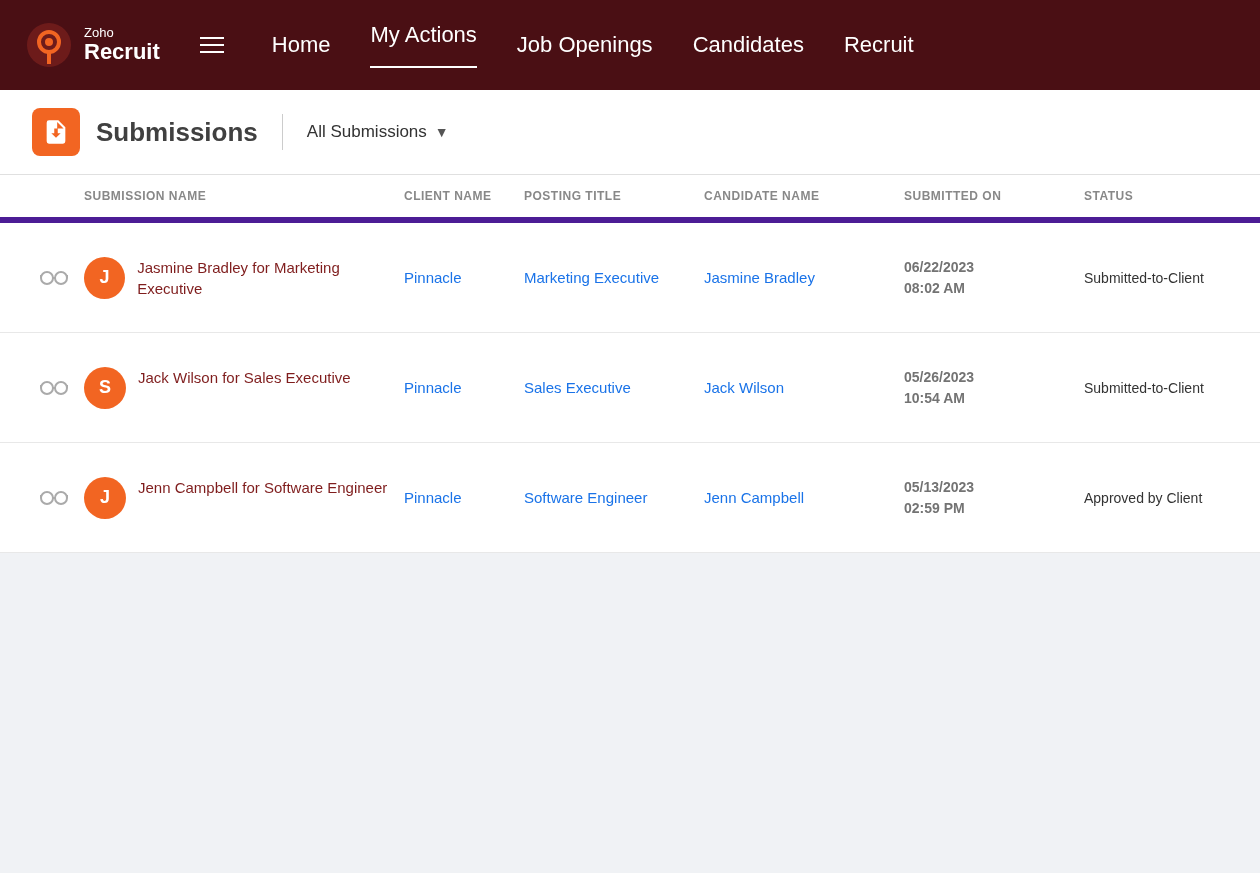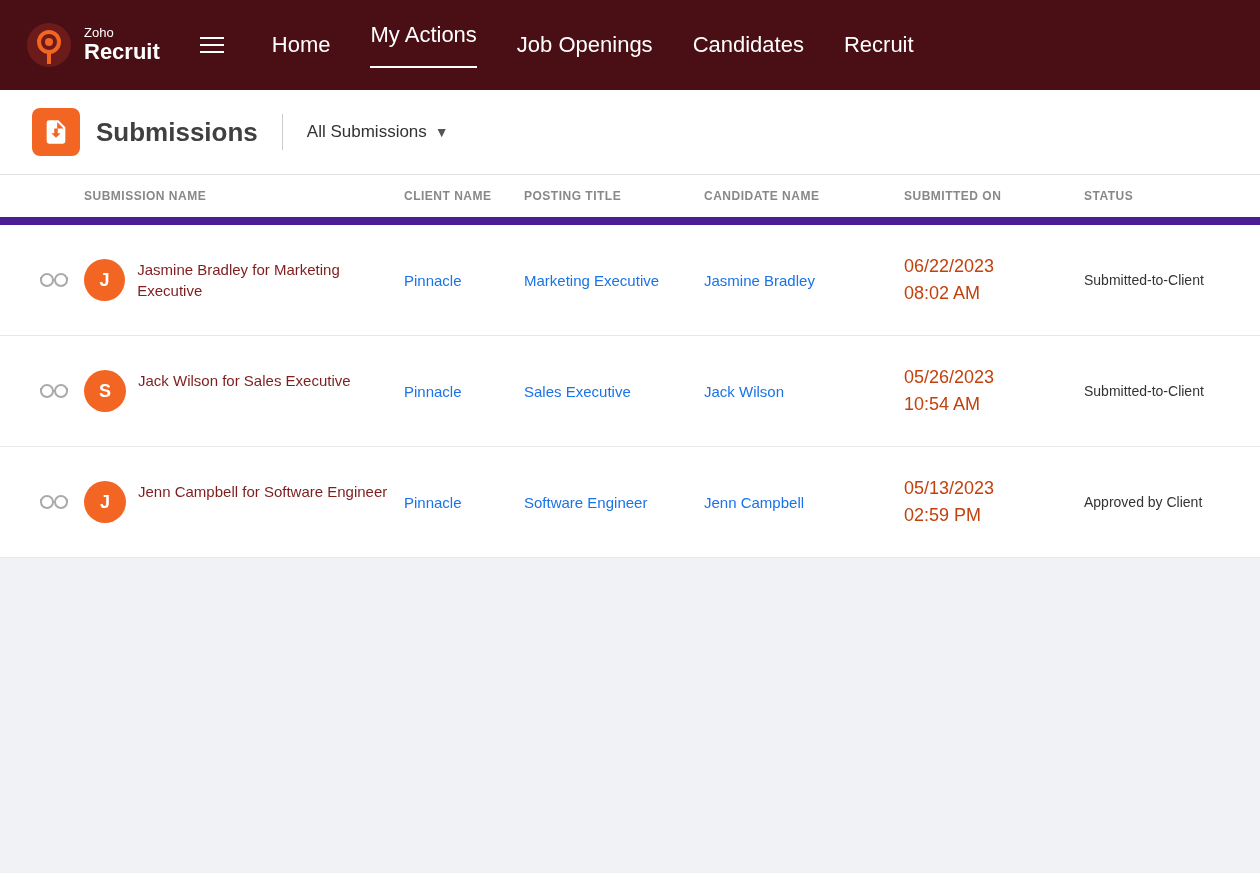--- a/index.html
+++ b/index.html
@@ -102,21 +102,21 @@
 
     
     .table-container {
       background: white;
       margin: 0;
     }
     .table-header {
       display: grid;
       grid-template-columns: 60px 320px 120px 180px 200px 180px 220px;
       padding: 14px 24px;
-      border-bottom: 8px solid #4c1d95;
+      border-bottom: 6px solid #4c1d95;
       background: white;
     }
     .col-header {
       font-size: 12px;
       font-weight: 600;
       color: #888;
       letter-spacing: 0.5px;
       text-transform: uppercase;
     }
     .table-row {
@@ -164,23 +164,24 @@
     }
     .link-text {
       color: #1a73e8;
       font-size: 15px;
       cursor: pointer;
       text-decoration: none;
       line-height: 1.4;
       text-align: right;
     }
     .date-cell {
-      font-size: 18px;
-      color: #c2410c;
+      font-size: 14px;
+      color: #737373;
       line-height: 1.5;
+      font-weight: bold;
     }
     .status-cell {
       font-size: 14px;
       color: #333;
     }
   </style>
 </head>
 <body>
 
 <nav class="navbar">

